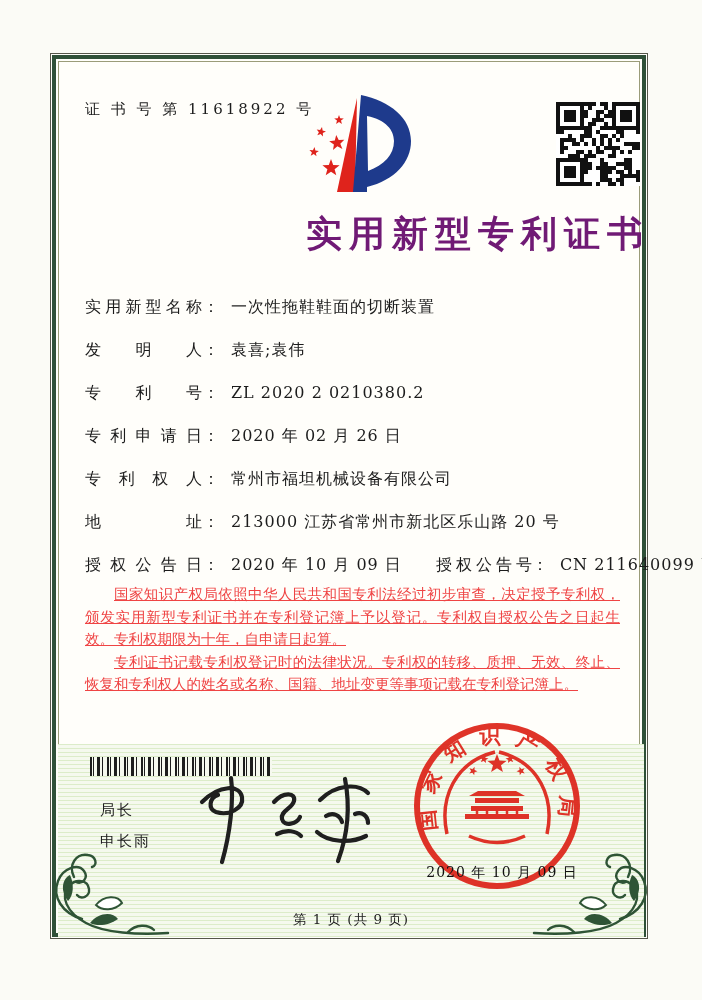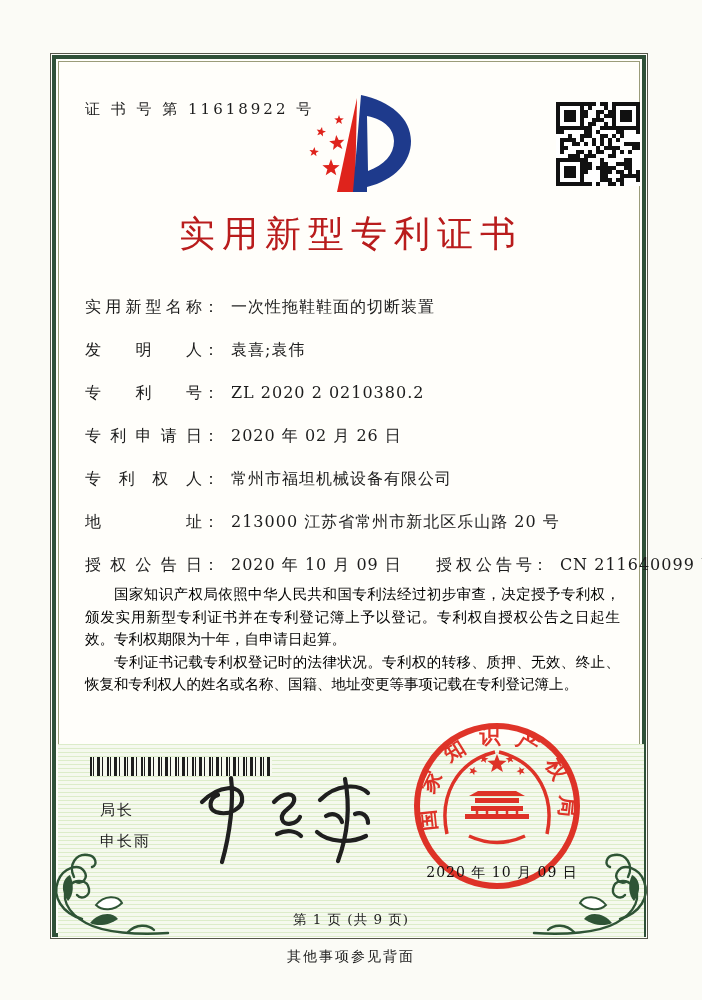--- a/index.html
+++ b/index.html
@@ -22,35 +22,35 @@
     background:repeating-linear-gradient(180deg,#dcecc9 0 1px,#f5f9ee 1px 4px);}
 
   .flourish{position:absolute;width:132px;height:96px;z-index:4;}
   .flourish.left{left:38px;top:848px;}
   .flourish.right{left:532px;top:848px;transform:scaleX(-1);}
 
   
   .cert-no{position:absolute;left:85px;top:100px;font-size:15px;letter-spacing:3px;}
   .logo{position:absolute;left:287px;top:90px;width:146px;height:114px;}
   .qr{position:absolute;left:556px;top:102px;width:84px;height:84px;}
-  .title{position:absolute;left:52px;top:210px;width:598px;text-align:center;
-    font-size:36px;font-weight:normal;letter-spacing:7px;color:#b91c1c;}
+  .title{position:absolute;left:52px;top:210px;width:598px;text-align:right;
+    font-size:36px;font-weight:bold;letter-spacing:7px;color:#701a75;}
 
   
   .row{position:absolute;left:85px;display:flex;align-items:flex-start;
     font-size:16px;white-space:nowrap;}
   .flabel{display:inline-block;width:118px;text-align:justify;text-align-last:justify;letter-spacing:1px;}
   .colon{margin-right:12px;}
   .fvalue{letter-spacing:1px;}
   .pair2{margin-left:34px;display:flex;align-items:baseline;}
   .flabel2{display:inline-block;width:96px;text-align:justify;text-align-last:justify;}
 
   
   .paras{position:absolute;left:85px;top:583px;width:535px;
-    font-size:14.5px;line-height:22.5px;text-align:justify;color:#000000;}
+    font-size:14.5px;line-height:22.5px;text-align:justify;color:#ef4444;text-decoration:underline;}
   .paras p{margin:0;text-indent:2em;}
 
   
   .barcode{position:absolute;left:90px;top:757px;width:182px;height:19px;z-index:5;
     background:repeating-linear-gradient(90deg,
       #1d1d1d 0 2px,#f6f9ef 2px 3px,#1d1d1d 3px 4px,#f6f9ef 4px 7px,
       #1d1d1d 7px 10px,#f6f9ef 10px 12px,#1d1d1d 12px 13px,#f6f9ef 13px 17px);}
   .director{position:absolute;left:100px;top:795px;font-size:15px;line-height:31px;
     letter-spacing:2px;z-index:5;}
   .signature{position:absolute;left:178px;top:770px;width:200px;height:96px;z-index:5;}
@@ -355,15 +355,14 @@
       <path d="M69,89 v8 M79,89 v8 M89,89 v8 M99,89 v8 M109,89 v8" stroke-width="2.5" fill="none"></path>
       <path d="M39,117 C31,81 47,45 87,35" stroke-width="3.5" fill="none"></path>
       <path d="M139,117 C147,81 131,45 91,35" stroke-width="3.5" fill="none"></path>
       <path d="M61,119 q28,13 56,0" stroke-width="3.5" fill="none"></path>
     </g>
   </svg>
 
   <div class="seal-date">2020 年 10 月 09 日</div>
 
   <div class="page-footer">第 1 页 (共 9 页)</div>
-  <div class="back-note">其他事项参见背面</div>
 
 </div>
 
 </body></html>

